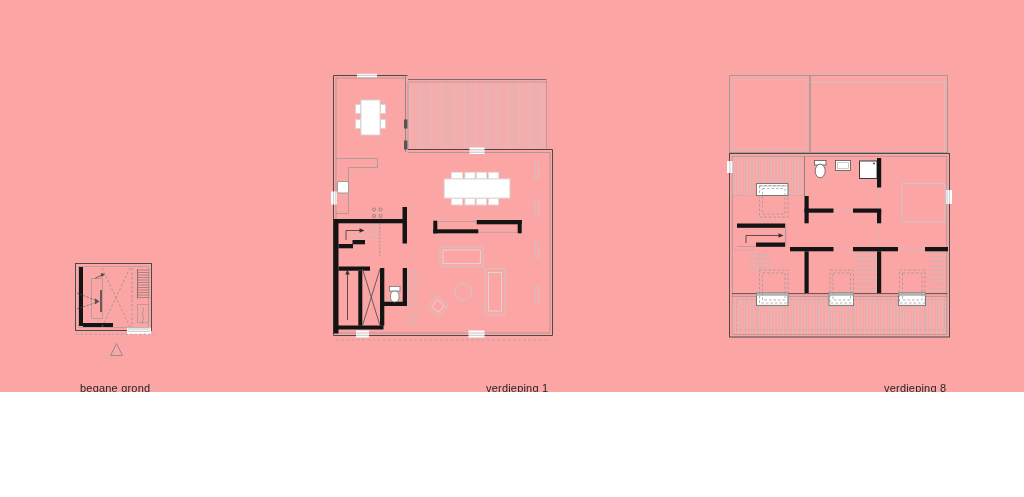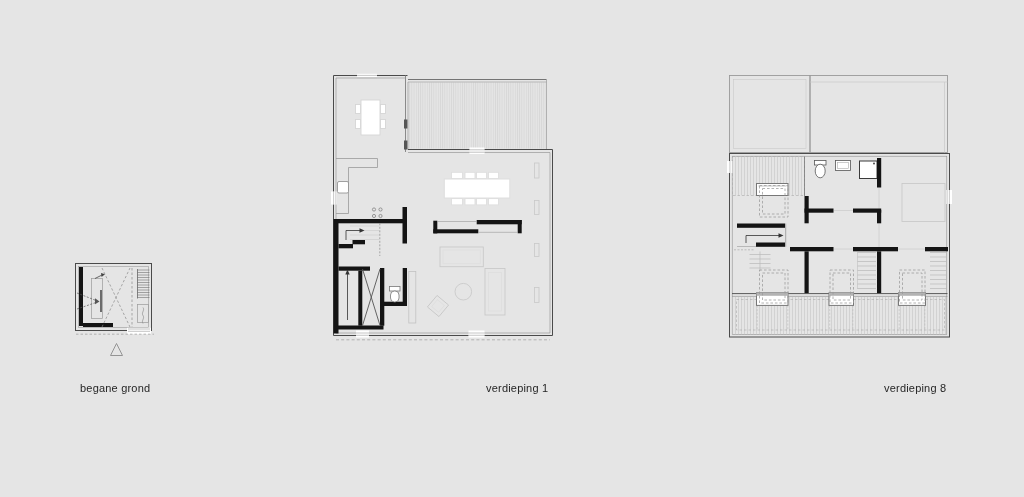--- a/index.html
+++ b/index.html
@@ -1,16 +1,16 @@
 <!DOCTYPE html>
 <html><head>
 <meta charset="utf-8">
 <style>
   html,body{margin:0;padding:0;background:#ffffff;}
-  .canvas{position:relative;width:1024px;height:497px;background:#e5e5e5;overflow:hidden;
+  .canvas{position:relative;width:1024px;height:392px;background:#fca5a5;overflow:hidden;
           font-family:"Liberation Sans",sans-serif;}
   .plan-svg{position:absolute;display:block;}
   #svg-bg{left:68px;top:256px;}
   #svg-v1{left:325px;top:66px;}
   #svg-v2{left:718px;top:66px;}
   .plan-label{position:absolute;top:382px;font-size:11px;line-height:13px;color:#262626;
               letter-spacing:.2px;white-space:nowrap;}
   #label-bg{left:80px;}
   #label-v1{left:486px;}
   #label-v2{left:884px;}

